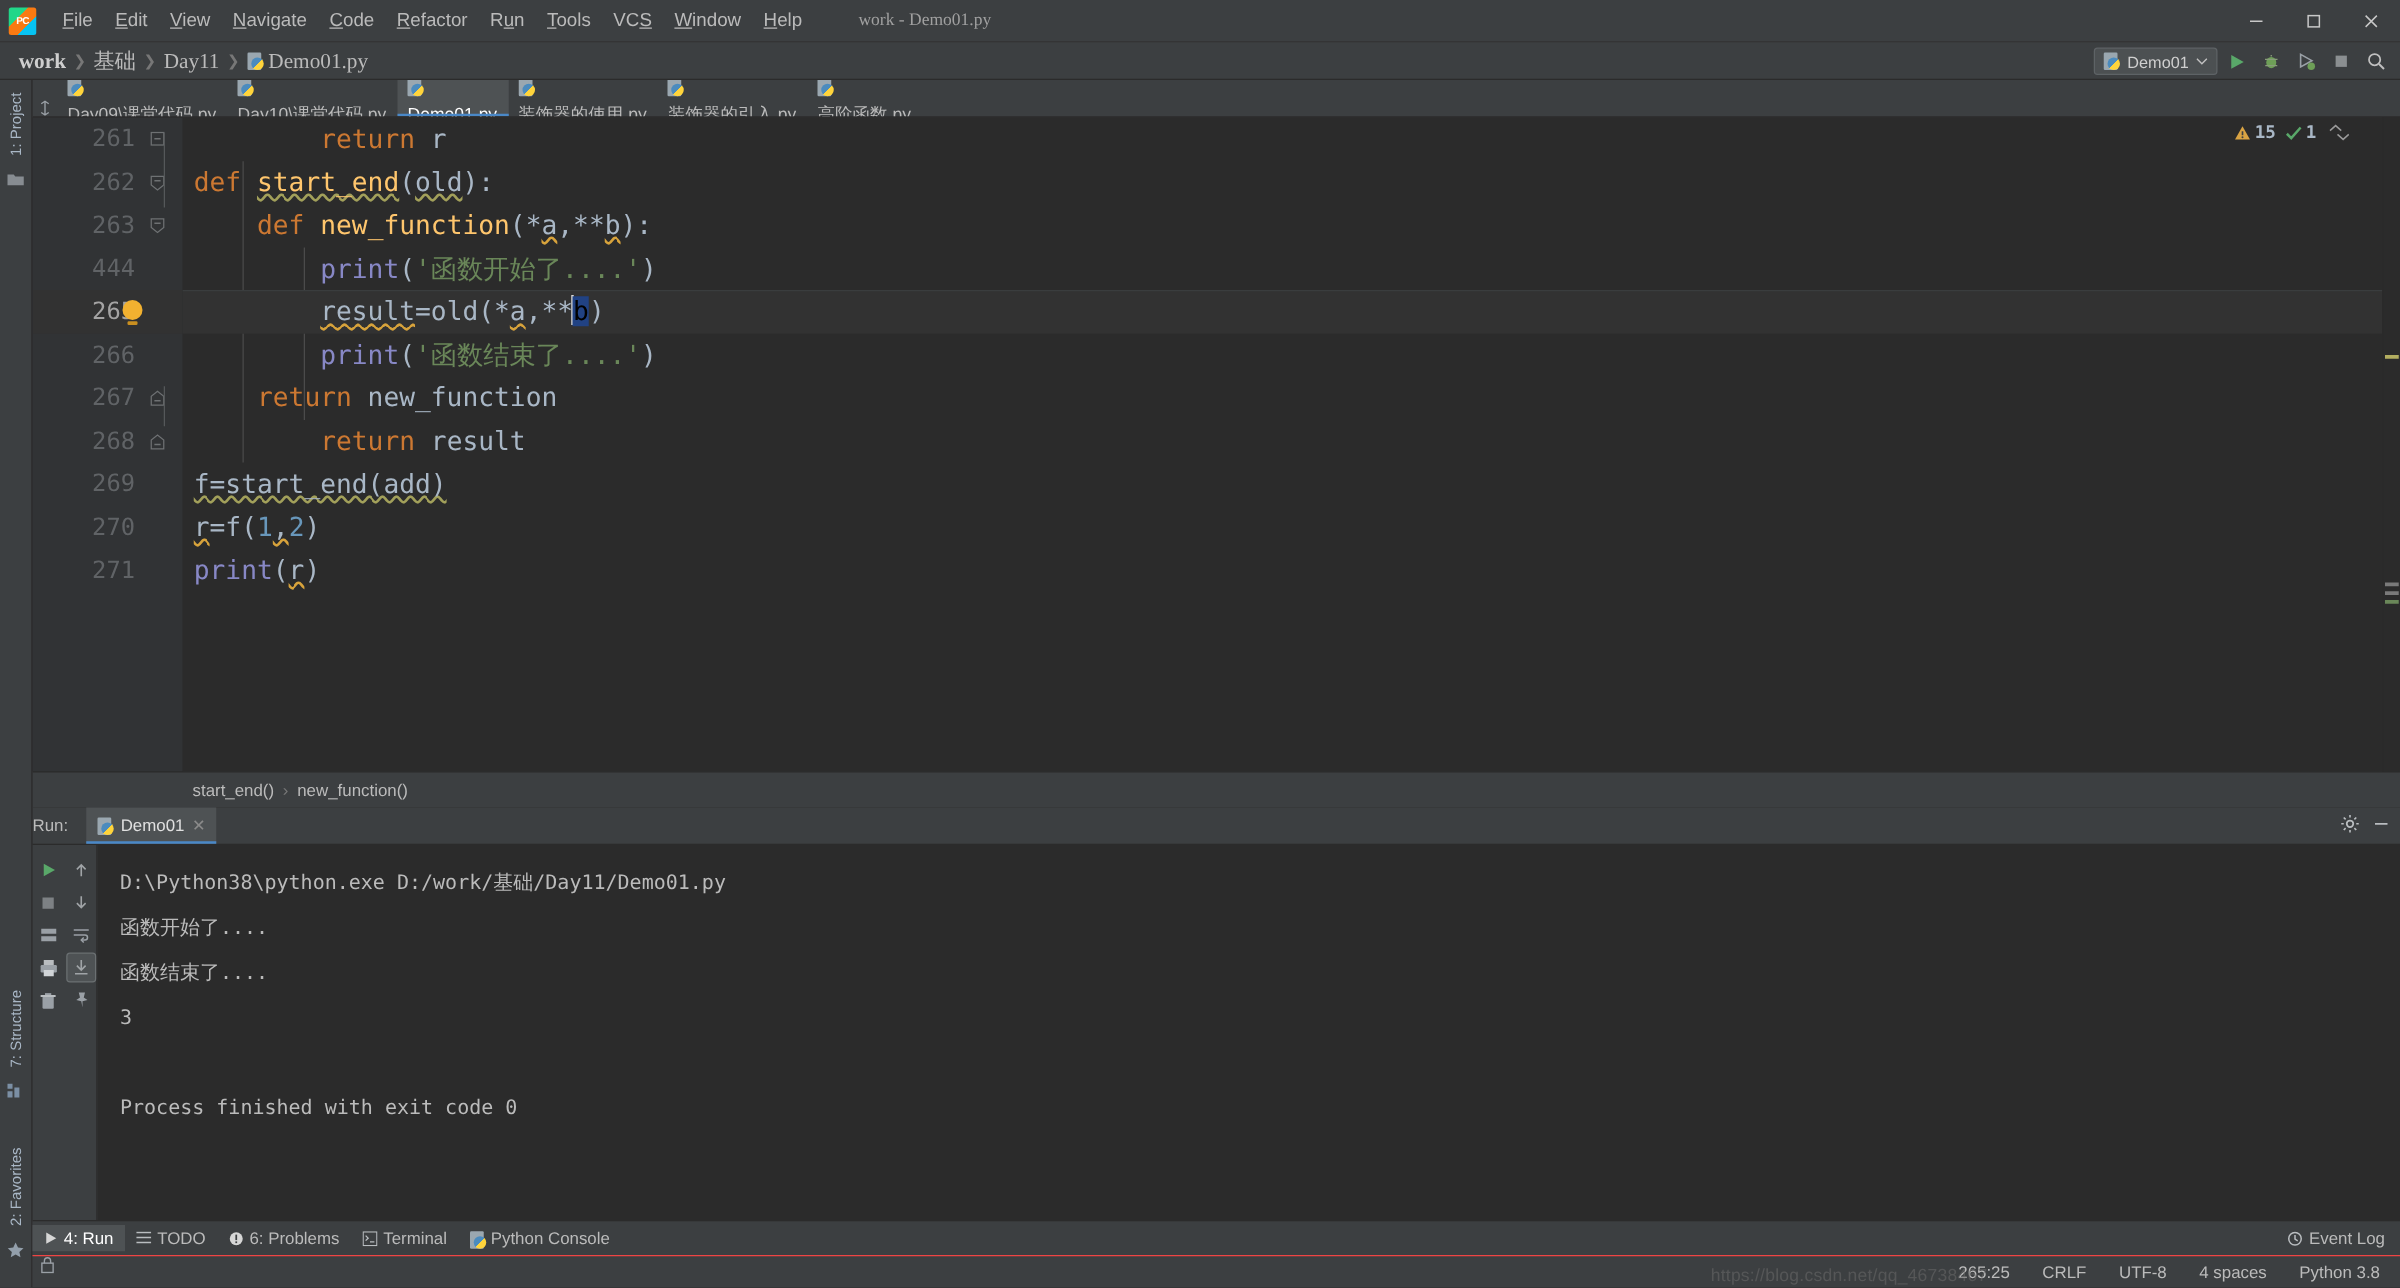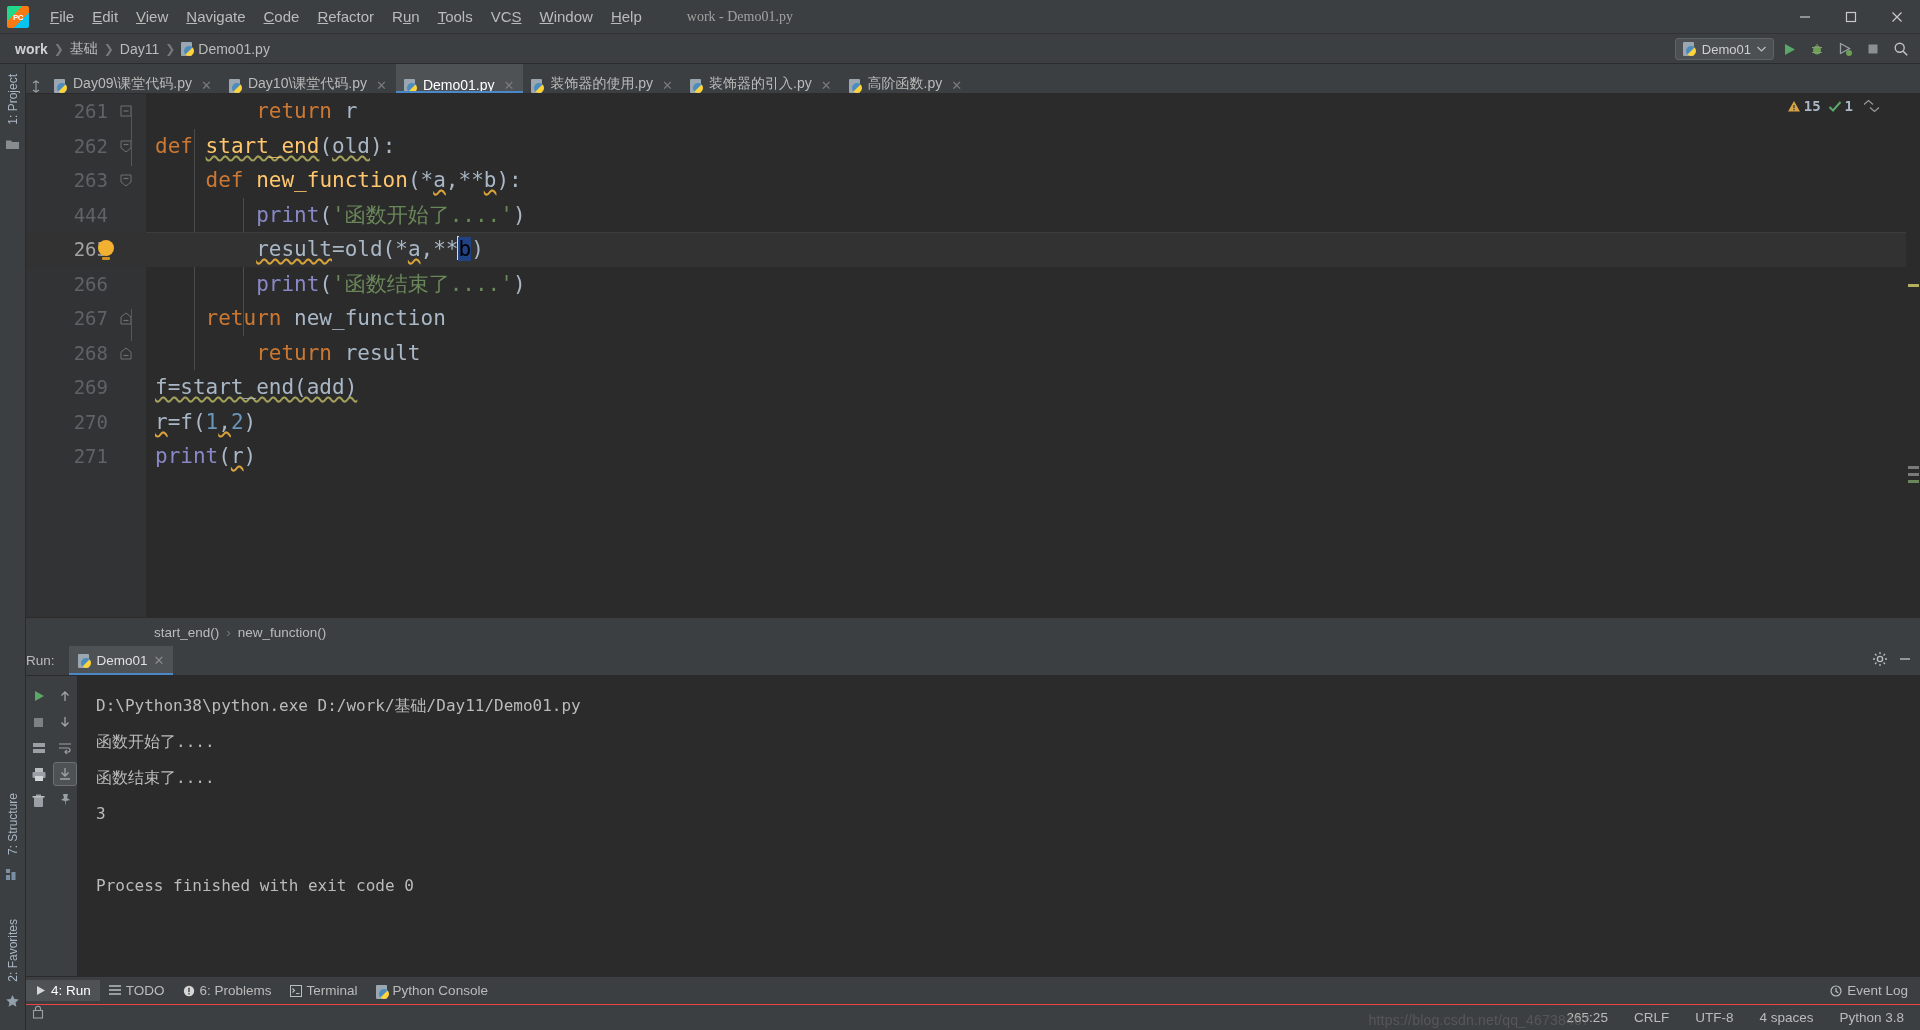--- a/index.html
+++ b/index.html
@@ -42,22 +42,22 @@
   }
   .win-btn svg{ display:block; }
 
   
   .navbar{
     height:30px; background:#3c3f41; display:flex; align-items:center;
     flex:none; position:relative; border-bottom:1px solid #2b2b2b;
   }
   .crumbs{ display:flex; align-items:center; margin-left:10px; }
   .crumb{
-    font-size:14px; color:#bbbbbb; padding:2px 5px; white-space:nowrap;
-    display:flex; align-items:center; gap:4px;
+    font-size:17px; color:#bbbbbb; padding:2px 5px; white-space:nowrap;
+    display:flex; align-items:center; gap:4px;font-family:Liberation Serif, serif;
   }
   .crumb.bold{ font-weight:bold; color:#cfcfcf; }
   .crumb-sep{ color:#777; font-size:12px; padding:0 1px; }
   .pyfile-ico{
     width:13px;height:14px;flex:none;position:relative;display:inline-block;
   }
   .pyfile-ico::before{
     content:""; position:absolute; left:0; top:0; width:11px;height:14px;
     background:#9aa7b0; border-radius:1px;
   }
@@ -93,22 +93,22 @@
 
   
   .center{ flex:1; display:flex; flex-direction:column; min-width:0; background:#2b2b2b; }
 
   
   .tabbar{
     height:30px; background:#3c3f41; display:flex; align-items:flex-end; flex:none;
     border-bottom:1px solid #2b2b2b; overflow:hidden;
   }
   .etab{
-    height:30px; display:flex; align-items:flex-end; gap:6px; padding:0 9px 0 8px;
-    font-size:14px; color:#bbbbbb; white-space:nowrap; position:relative; cursor:default;
+    height:30px; display:flex; align-items:flex-start; gap:6px; padding:0 9px 0 8px;
+    font-size:14px; color:#bbbbbb; white-space:nowrap; position:relative; cursor:default;flex-direction:column;
   }
   .etab.active{ background:#4e5254; color:#ffffff; }
   .etab.active::after{
     content:""; position:absolute; left:0; right:0; bottom:0; height:2px; background:#4a88c7;
   }
   .etab .x{ color:#7a7a7a; font-size:13px; margin-left:3px; }
 
   
   .editorwrap{ flex:1; display:flex; position:relative; min-height:0; background:#2b2b2b; overflow:hidden; }
   .gutter{

